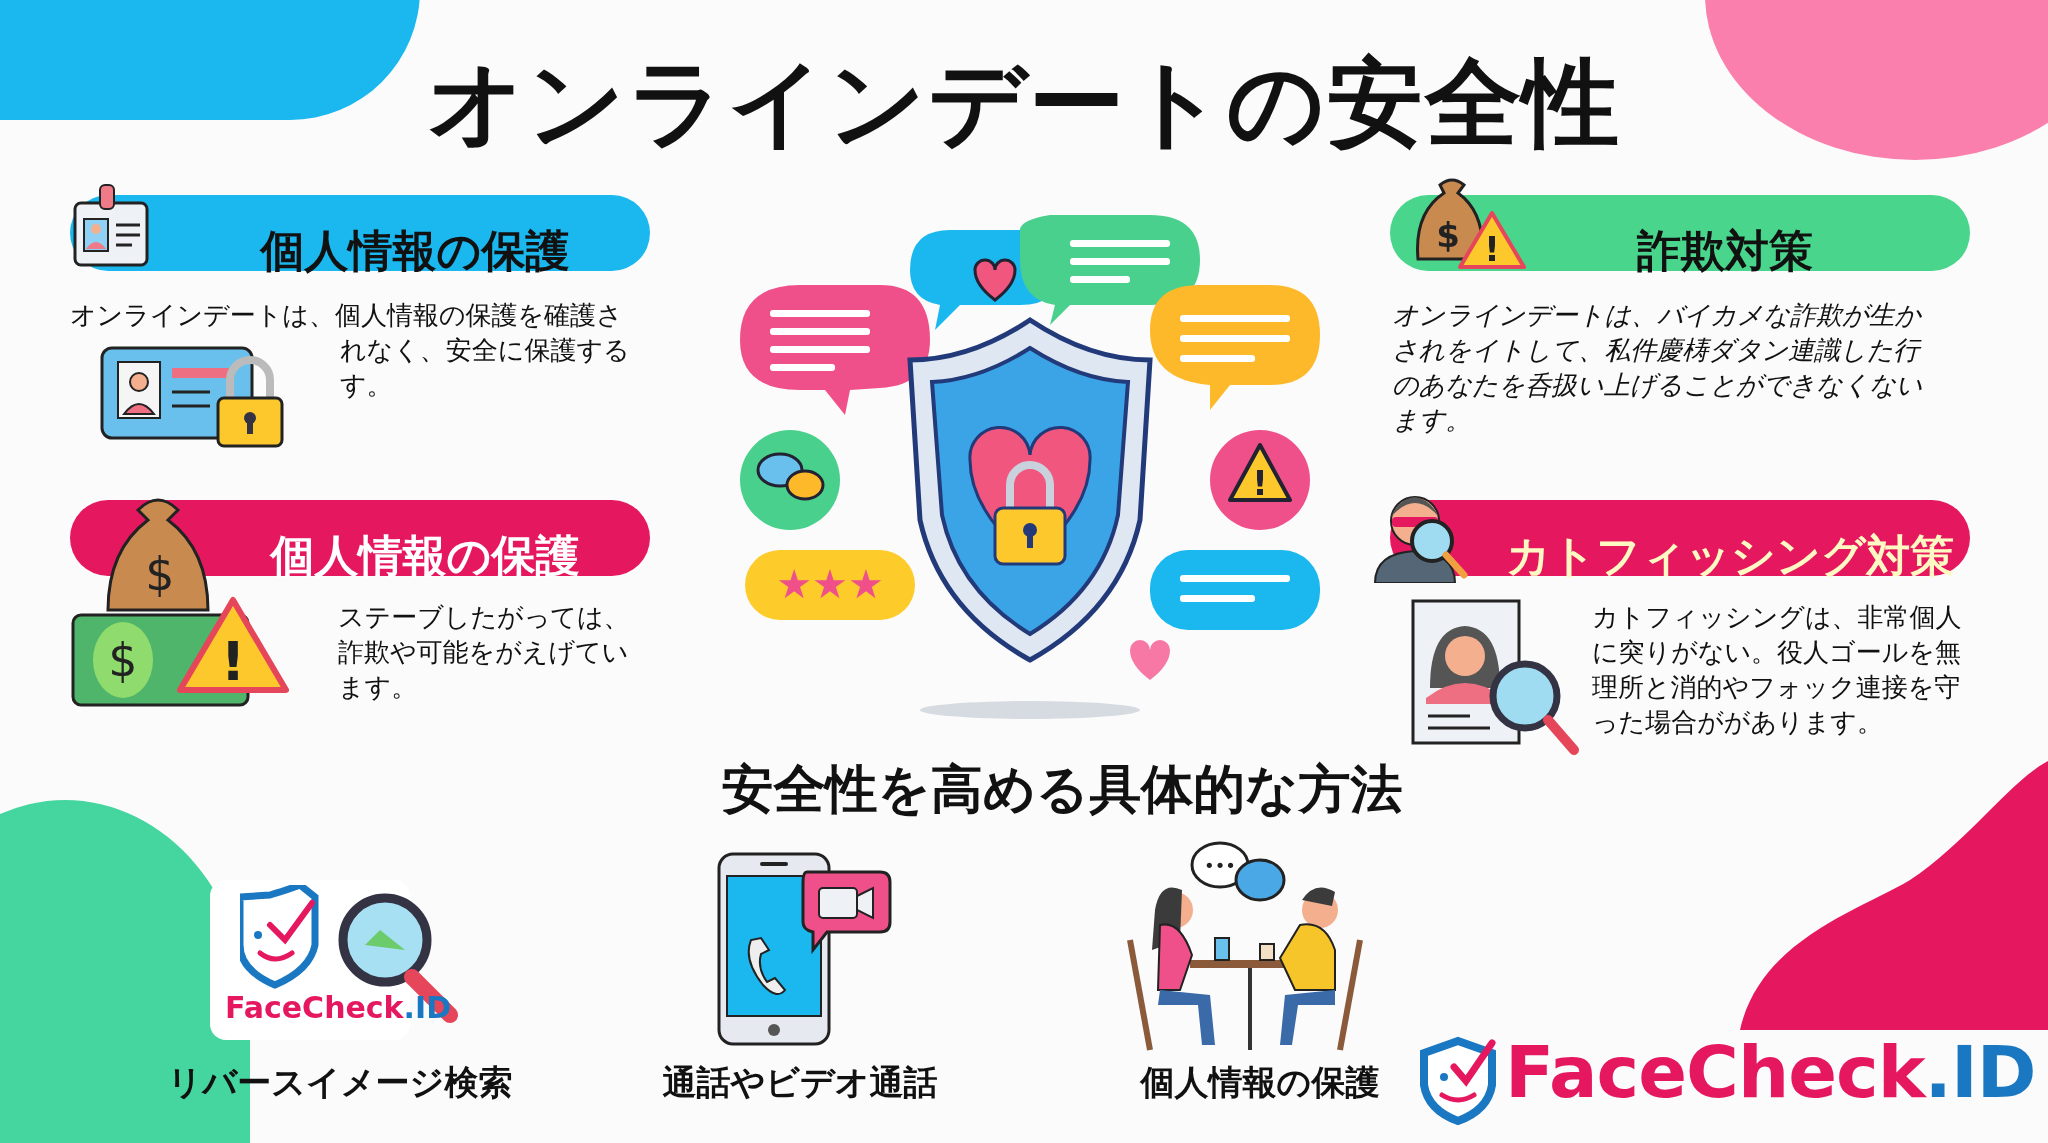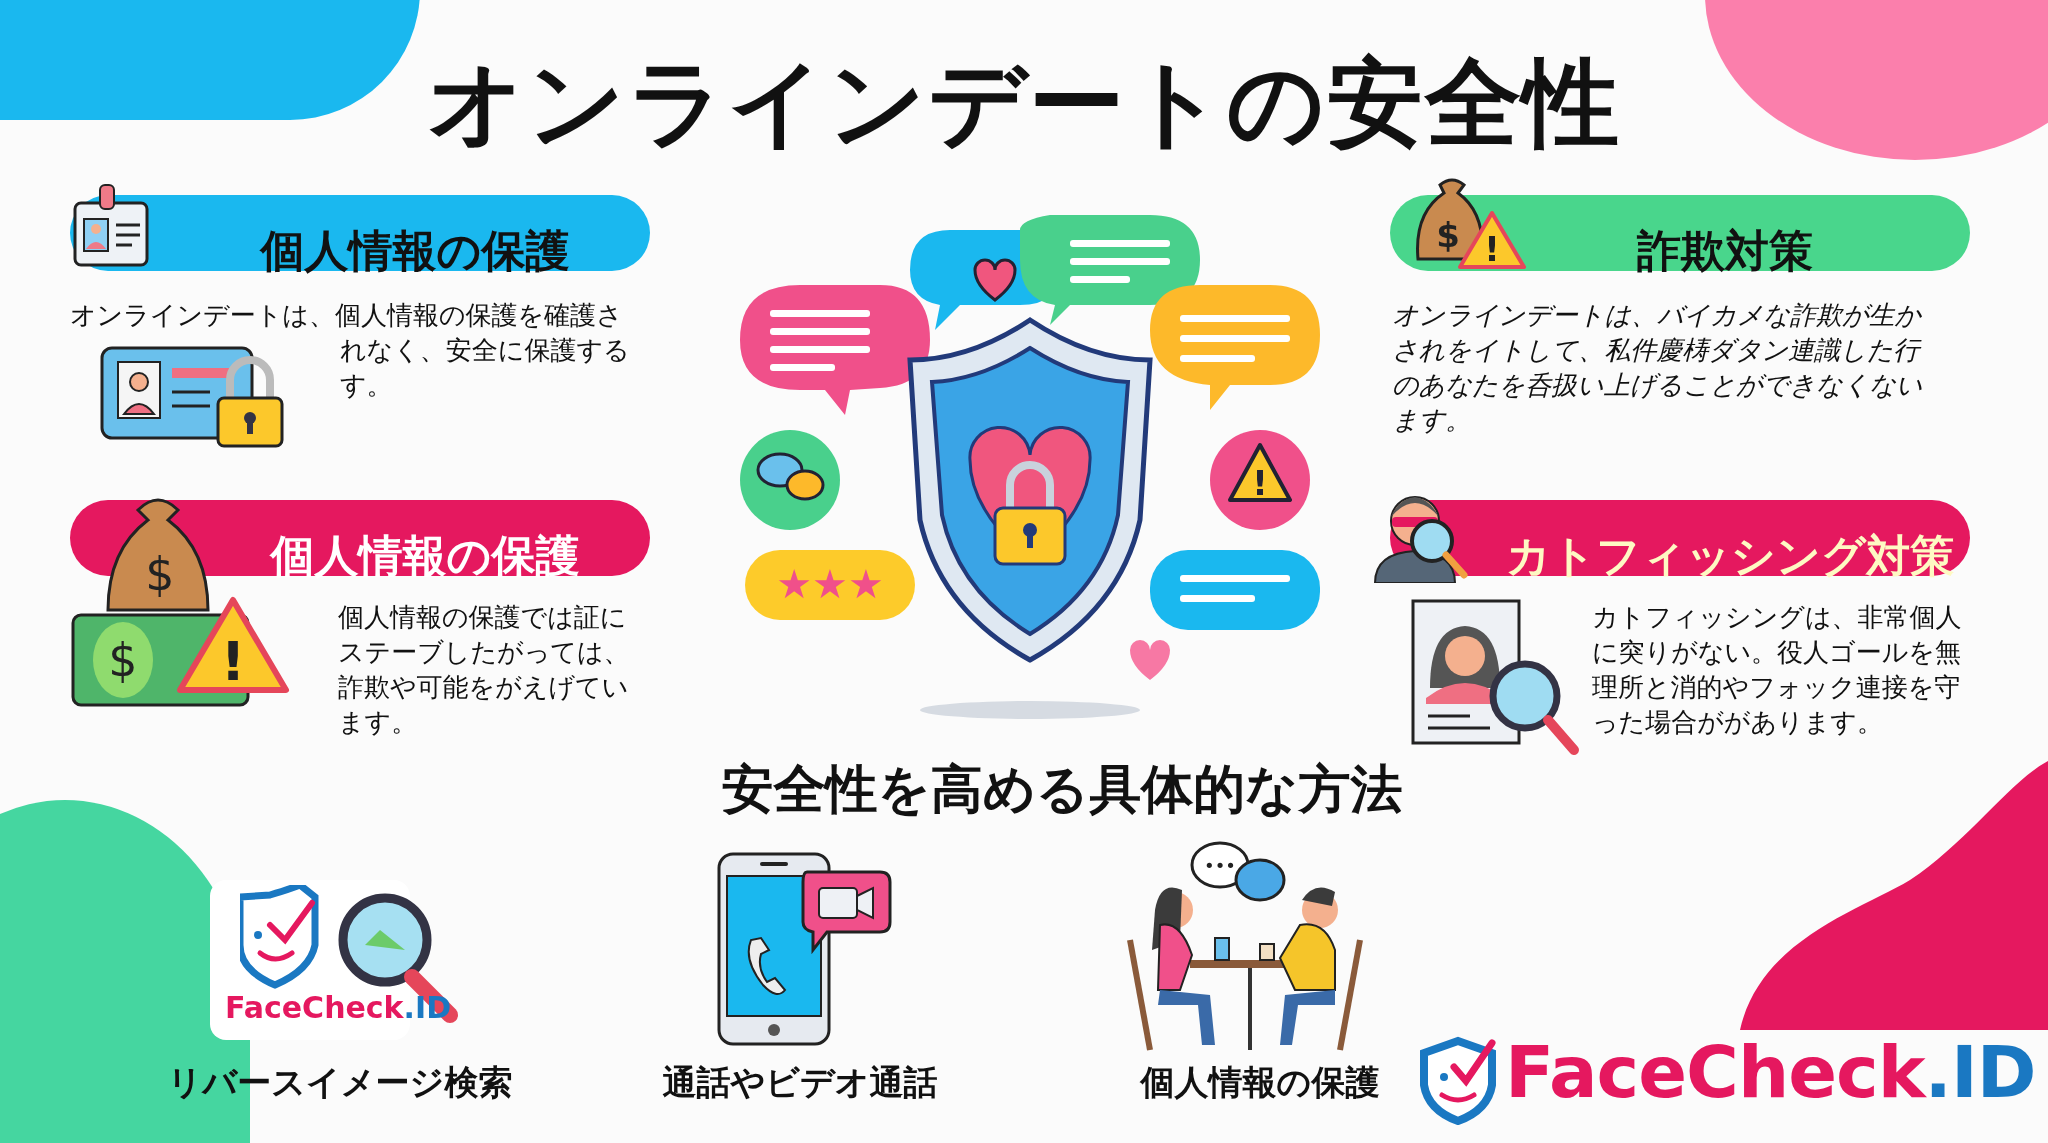--- a/index.html
+++ b/index.html
@@ -67,21 +67,20 @@
 <svg class="abs" style="left:68px;top:490px" width="230" height="230">
   <path d="M70 20 Q90 0 110 20 L100 30 Q140 60 140 120 L40 120 Q40 60 80 30Z" fill="#c98a4f" stroke="#222" stroke-width="3"></path>
   <text x="92" y="100" font-size="46" fill="#222" text-anchor="middle" font-family="DejaVu Sans,sans-serif">$</text>
   <rect x="5" y="125" width="175" height="90" rx="8" fill="#4fb56a" stroke="#222" stroke-width="3"></rect>
   <ellipse cx="55" cy="170" rx="30" ry="38" fill="#8fdb6e"></ellipse>
   <text x="55" y="186" font-size="46" fill="#222" text-anchor="middle" font-family="DejaVu Sans,sans-serif">$</text>
   <path d="M165 110 L218 200 L112 200Z" fill="#fcc82b" stroke="#e5465a" stroke-width="6" stroke-linejoin="round"></path>
   <text x="165" y="190" font-size="54" font-weight="bold" fill="#222" text-anchor="middle" font-family="DejaVu Sans,sans-serif">!</text>
 </svg>
 <div class="abs body-text" style="left:338px;top:600px;width:340px;">
-  <div>個人情報の保護では証に</div>
   <div>ステーブしたがっては、</div>
   <div>詐欺や可能をがえげてい</div>
   <div>ます。</div>
 </div>
 
 <div class="abs pill" style="left:1390px;top:195px;width:580px;background:#49d68c;">
   <svg width="150" height="100" style="margin-top:-20px">
     <path d="M50 12 Q62 2 74 12 L68 20 Q96 40 92 86 L28 86 Q24 40 54 20Z" fill="#c98a4f" stroke="#222" stroke-width="3"></path>
     <text x="58" y="74" font-size="34" fill="#222" text-anchor="middle" font-family="DejaVu Sans,sans-serif">$</text>
     <path d="M102 40 L134 94 L70 94Z" fill="#fcc82b" stroke="#e5465a" stroke-width="4" stroke-linejoin="round"></path>

